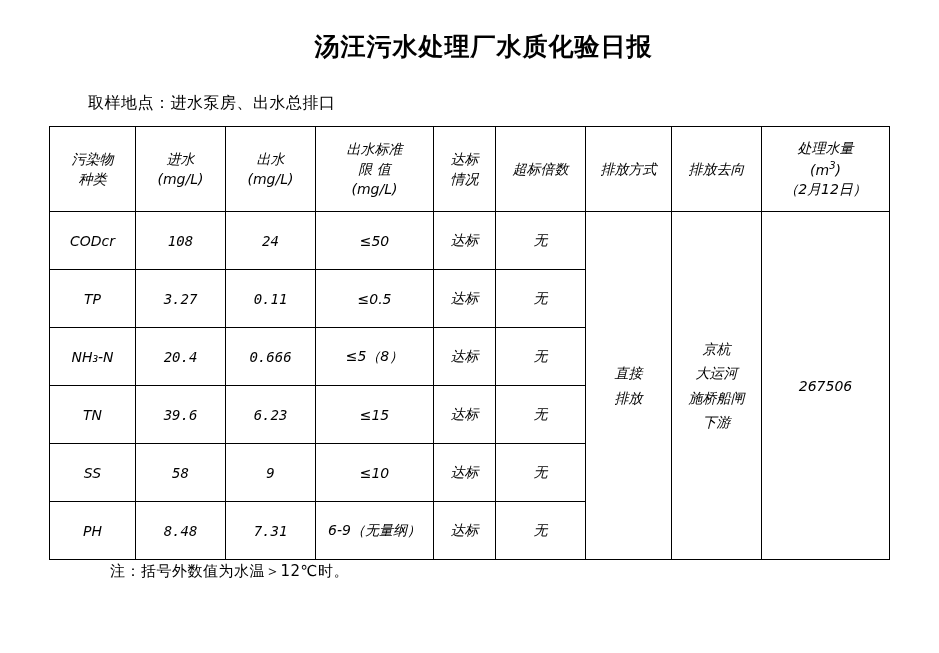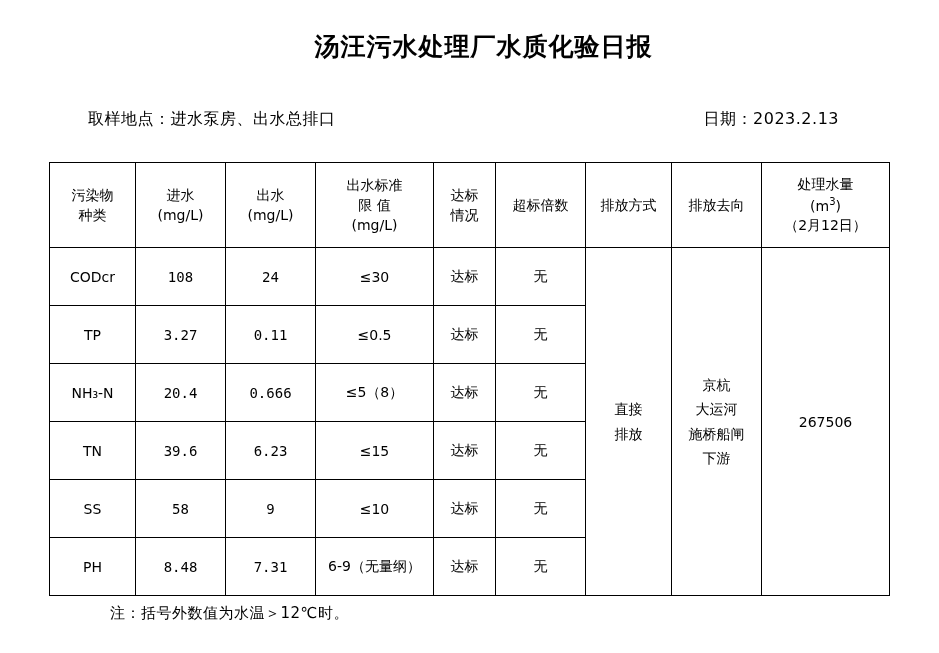--- a/index.html
+++ b/index.html
@@ -24,41 +24,42 @@
   .title {
     text-align: center;
     font-size: 25px;
     font-weight: bold;
     letter-spacing: 1px;
     margin-top: 30px;
     font-family: "DejaVu Sans", "Liberation Sans", sans-serif;
     margin-left: 28px;
   }
   .meta-row {
-    margin-top: 46px;
+    margin-top: 30px;
     padding-left: 88px;
     padding-right: 100px;
     display: flex;
     justify-content: space-between;
     align-items: baseline;
     font-size: 16px;
     font-family: "DejaVu Sans", "Liberation Sans", sans-serif;
   }
   .meta-left {
     letter-spacing: 0.5px;
   }
   .meta-right {
     letter-spacing: 0.5px;
   }
   table.report {
-    margin: 32px auto 0 auto;
+    margin: 12px auto 0 auto;
     border-collapse: collapse;
     width: 840px;
     table-layout: fixed;
     font-family: "DejaVu Sans", "Liberation Sans", sans-serif;
+    font-style: italic;
   }
   table.report td, table.report th {
     border: 1px solid #000000;
     text-align: center;
     vertical-align: middle;
     font-weight: normal;
     font-size: 14px;
     padding: 2px 2px;
   }
   thead td {
@@ -78,21 +79,21 @@
     font-size: 15px;
     line-height: 1.75;
     font-family: "DejaVu Sans", "Liberation Sans", sans-serif;
   }
   td.volume {
     font-size: 23px;
     font-family: "DejaVu Sans", "Liberation Sans", sans-serif;
   }
   .hdr-line { display: block; }
   .note {
-    margin-top: 8px;
+    margin-top: 2px;
     padding-left: 110px;
     font-size: 15px;
     font-family: "DejaVu Sans", "Liberation Sans", sans-serif;
     letter-spacing: 0.5px;
   }
   .sup { font-size: 10px; vertical-align: super; }
   col.c0 { width: 86px; }
   col.c1 { width: 90px; }
   col.c2 { width: 90px; }
   col.c3 { width: 118px; }
@@ -104,21 +105,20 @@
 </style>
 </head>
 <body>
 
 <div class="page">
 
   <div class="title">汤汪污水处理厂水质化验日报</div>
 
   <div class="meta-row">
     <div class="meta-left">取样地点：进水泵房、出水总排口</div>
-    <div class="meta-right">日期：2023.2.13</div>
   </div>
 
   <table class="report">
     <colgroup>
       <col class="c0">
         <col class="c1">
         <col class="c2">
         <col class="c3">
         <col class="c4">
         <col class="c5">
@@ -157,21 +157,21 @@
           <span class="hdr-line"><span>(m</span><span class="sup">3</span><span>)</span></span>
           <span class="hdr-line">（2月12日）</span>
         </td>
       </tr>
     </thead>
     <tbody>
       <tr>
         <td class="cn">CODcr</td>
         <td>108</td>
         <td>24</td>
-        <td class="cn">≤30</td>
+        <td class="cn">≤50</td>
         <td class="cn">达标</td>
         <td class="cn">无</td>
         <td class="discharge-method" rowspan="6">
           <span class="hdr-line">直接</span>
           <span class="hdr-line">排放</span>
         </td>
         <td class="discharge-dest" rowspan="6">
           <span class="hdr-line">京杭</span>
           <span class="hdr-line">大运河</span>
           <span class="hdr-line">施桥船闸</span>

